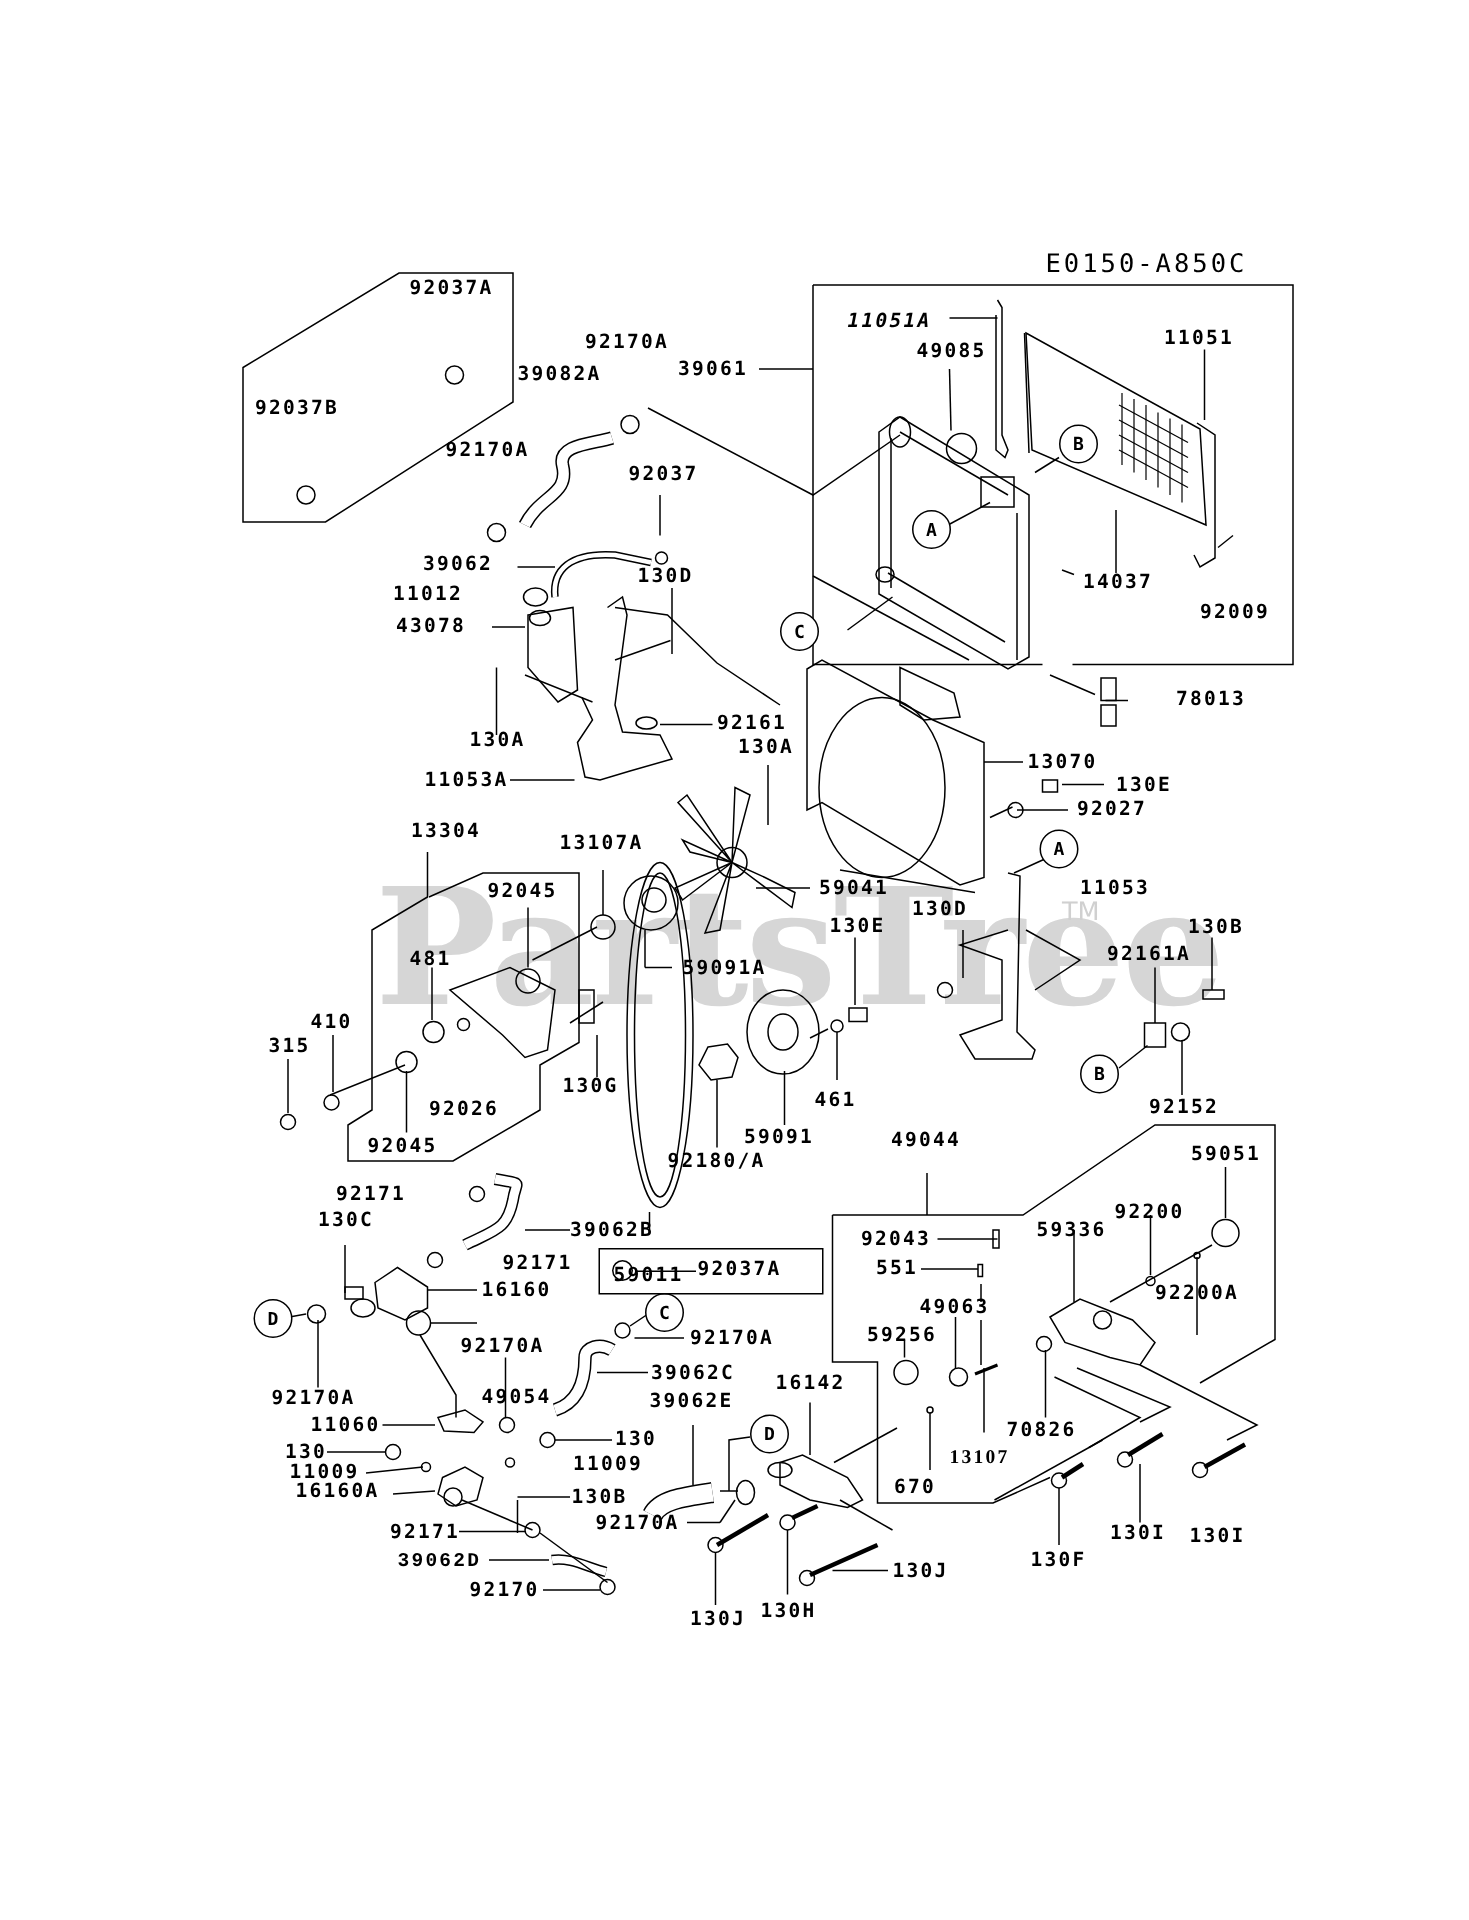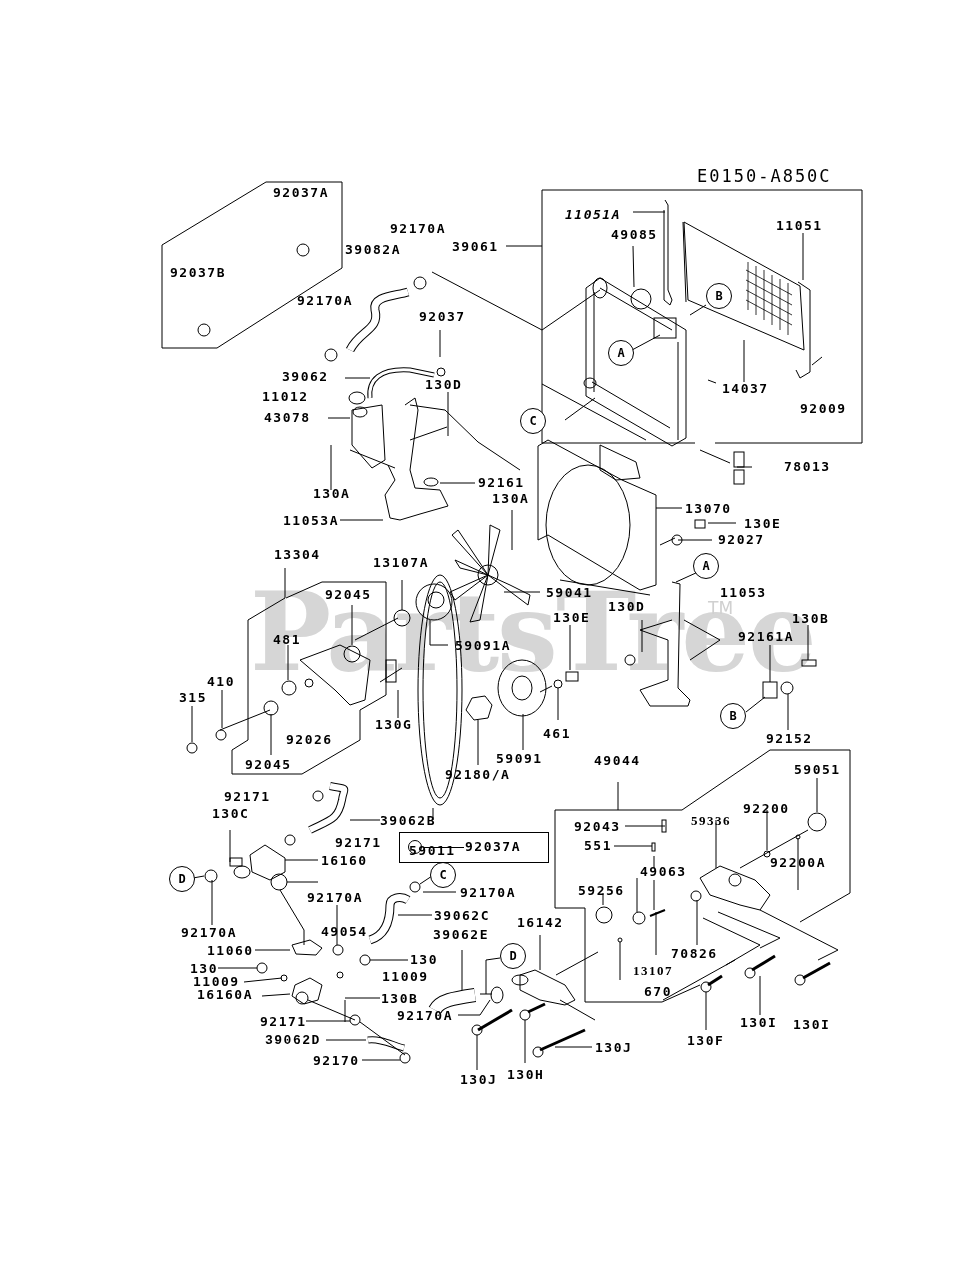--- a/index.html
+++ b/index.html
@@ -372,44 +372,44 @@
 <div class="lbl" style="left:245px;top:758px;">92045</div>
 <div class="lbl" style="left:594px;top:754px;">49044</div>
 <div class="lbl" style="left:794px;top:763px;">59051</div>
 <div class="lbl" style="left:445px;top:768px;">92180/A</div>
 <div class="lbl" style="left:409px;top:796px;margin-top:48px;">59011</div>
 
 <div class="lbl" style="left:224px;top:790px;">92171</div>
 <div class="lbl" style="left:212px;top:807px;">130C</div>
 <div class="lbl" style="left:380px;top:814px;">39062B</div>
 <div class="lbl" style="left:574px;top:820px;">92043</div>
-<div class="lbl" style="left:691px;top:814px;font-family:Liberation Serif, serif;">59336</div>
+<div class="lbl" style="left:691px;top:814px;">59336</div>
 <div class="lbl" style="left:743px;top:802px;">92200</div>
 <div class="lbl" style="left:335px;top:836px;">92171</div>
 <div class="lbl" style="left:584px;top:839px;">551</div>
 <div class="lbl" style="left:321px;top:854px;">16160</div>
 <div class="lbl" style="left:770px;top:856px;">92200A</div>
-<div class="lbl" style="left:613px;top:865px;margin-left:27px;">49063</div>
+<div class="lbl" style="left:613px;top:865px;">49063</div>
 <div class="lbl" style="left:321px;top:925px;">49054</div>
 <div class="lbl" style="left:578px;top:884px;">59256</div>
 <div class="lbl" style="left:460px;top:886px;">92170A</div>
 <div class="lbl" style="left:307px;top:891px;">92170A</div>
 <div class="lbl" style="left:434px;top:909px;">39062C</div>
 <div class="lbl" style="left:517px;top:916px;">16142</div>
 <div class="lbl" style="left:181px;top:926px;">92170A</div>
 <div class="lbl" style="left:433px;top:928px;">39062E</div>
 <div class="lbl" style="left:207px;top:944px;">11060</div>
 <div class="lbl" style="left:671px;top:947px;">70826</div>
 <div class="lbl" style="left:633px;top:964px;font-family:Liberation Serif, serif;">13107</div>
 <div class="lbl" style="left:410px;top:953px;">130</div>
 <div class="lbl" style="left:190px;top:962px;">130</div>
 <div class="lbl" style="left:193px;top:975px;">11009</div>
 <div class="lbl" style="left:382px;top:970px;">11009</div>
 <div class="lbl" style="left:197px;top:988px;">16160A</div>
-<div class="lbl" style="left:644px;top:985px;text-align:center;">670</div>
+<div class="lbl" style="left:596px;top:985px;text-align:center;">670</div>
 <div class="lbl" style="left:381px;top:992px;">130B</div>
 <div class="lbl" style="left:397px;top:1009px;">92170A</div>
 <div class="lbl" style="left:260px;top:1015px;">92171</div>
 <div class="lbl" style="left:740px;top:1016px;">130I</div>
 <div class="lbl" style="left:793px;top:1018px;">130I</div>
 <div class="lbl" style="left:687px;top:1034px;">130F</div>
 <div class="lbl" style="left:265px;top:1034px;font-family:Liberation Mono, monospace;">39062D</div>
 <div class="lbl" style="left:595px;top:1041px;">130J</div>
 <div class="lbl" style="left:313px;top:1054px;">92170</div>
 <div class="lbl" style="left:460px;top:1073px;">130J</div>

